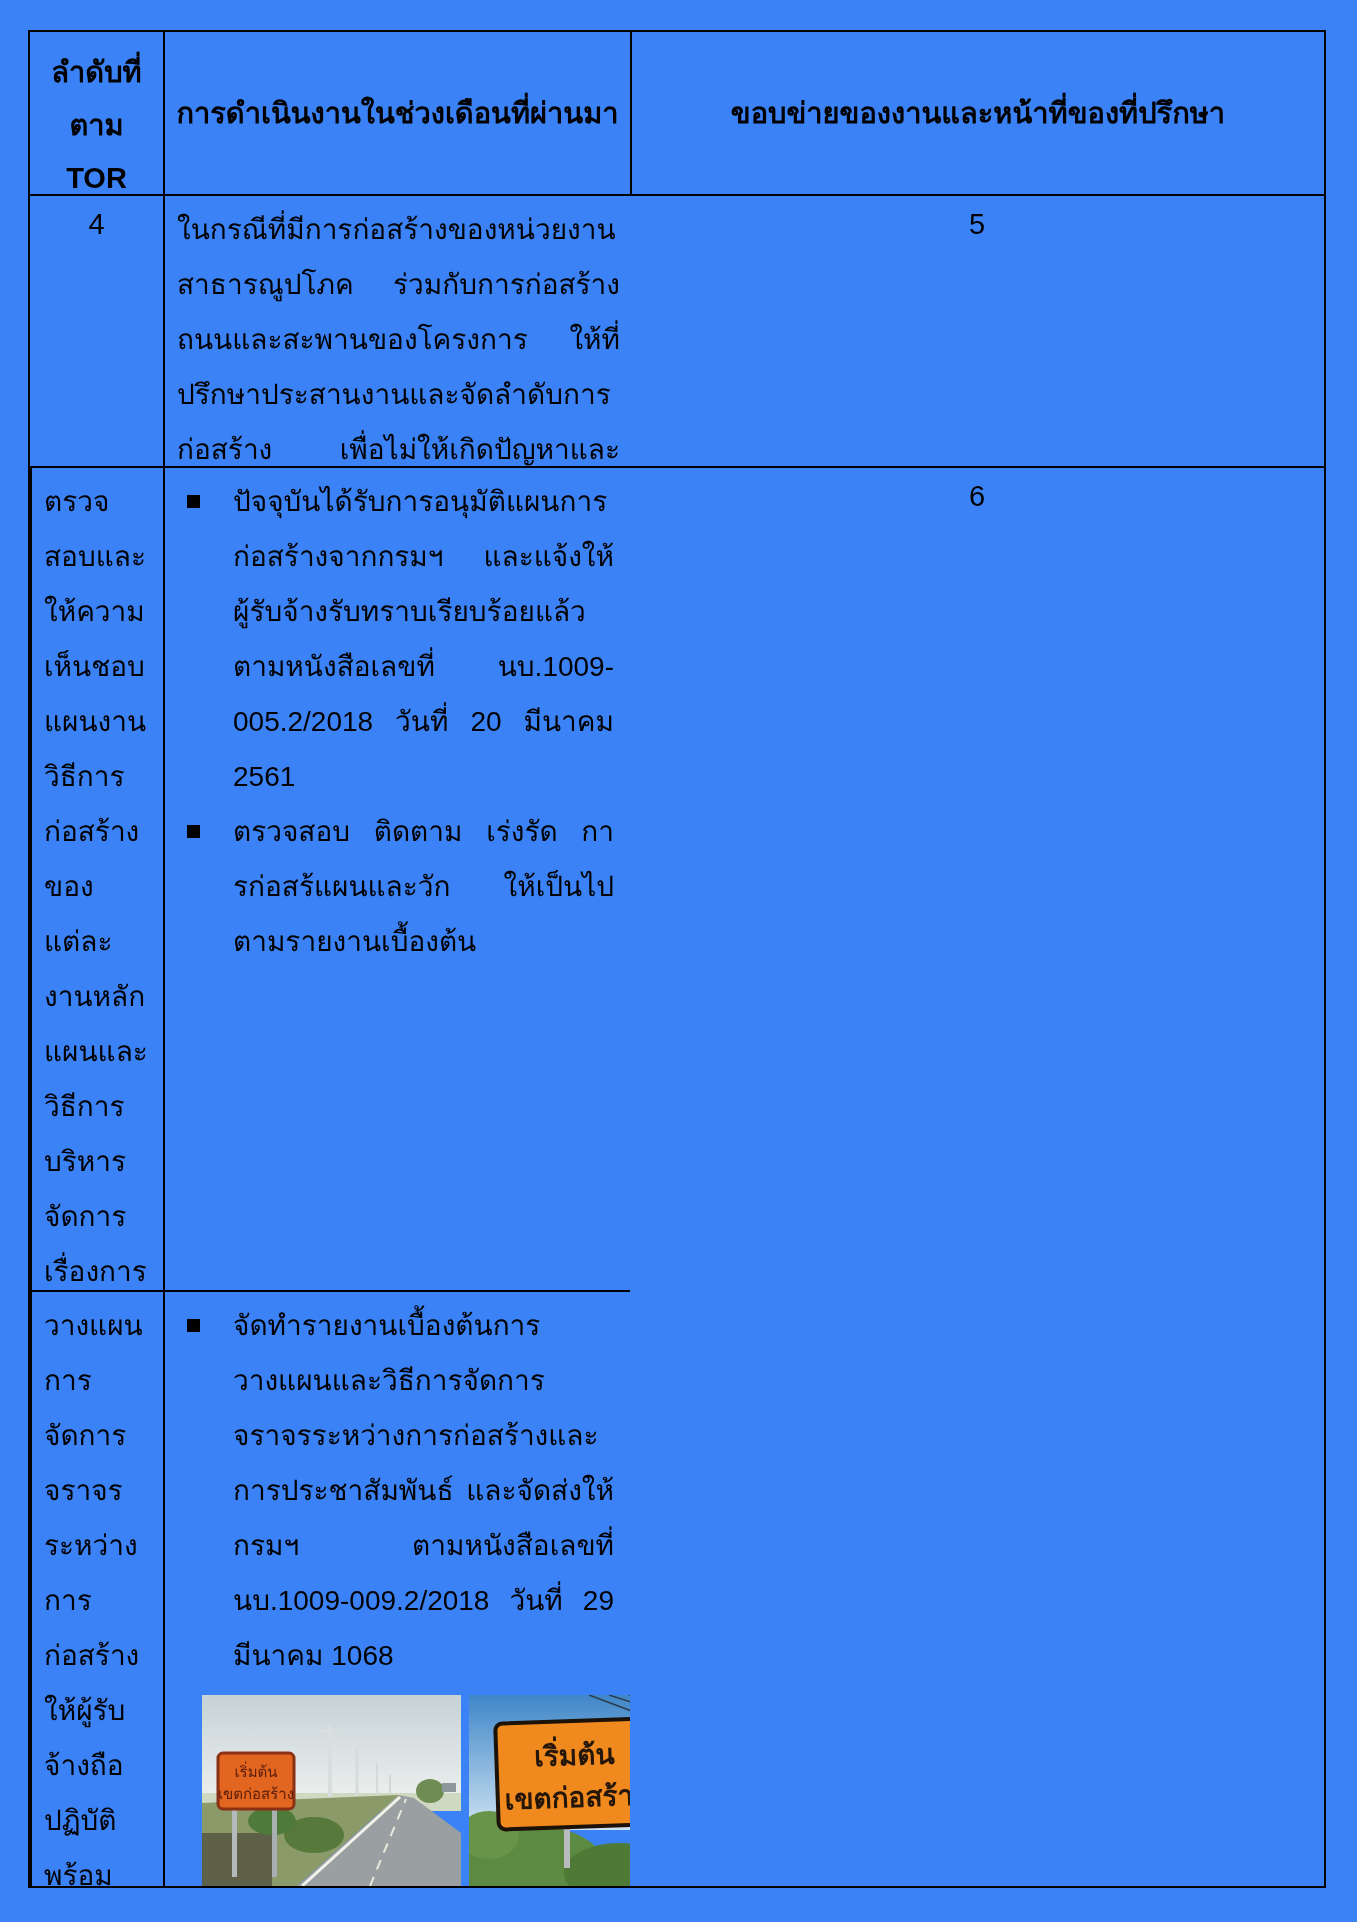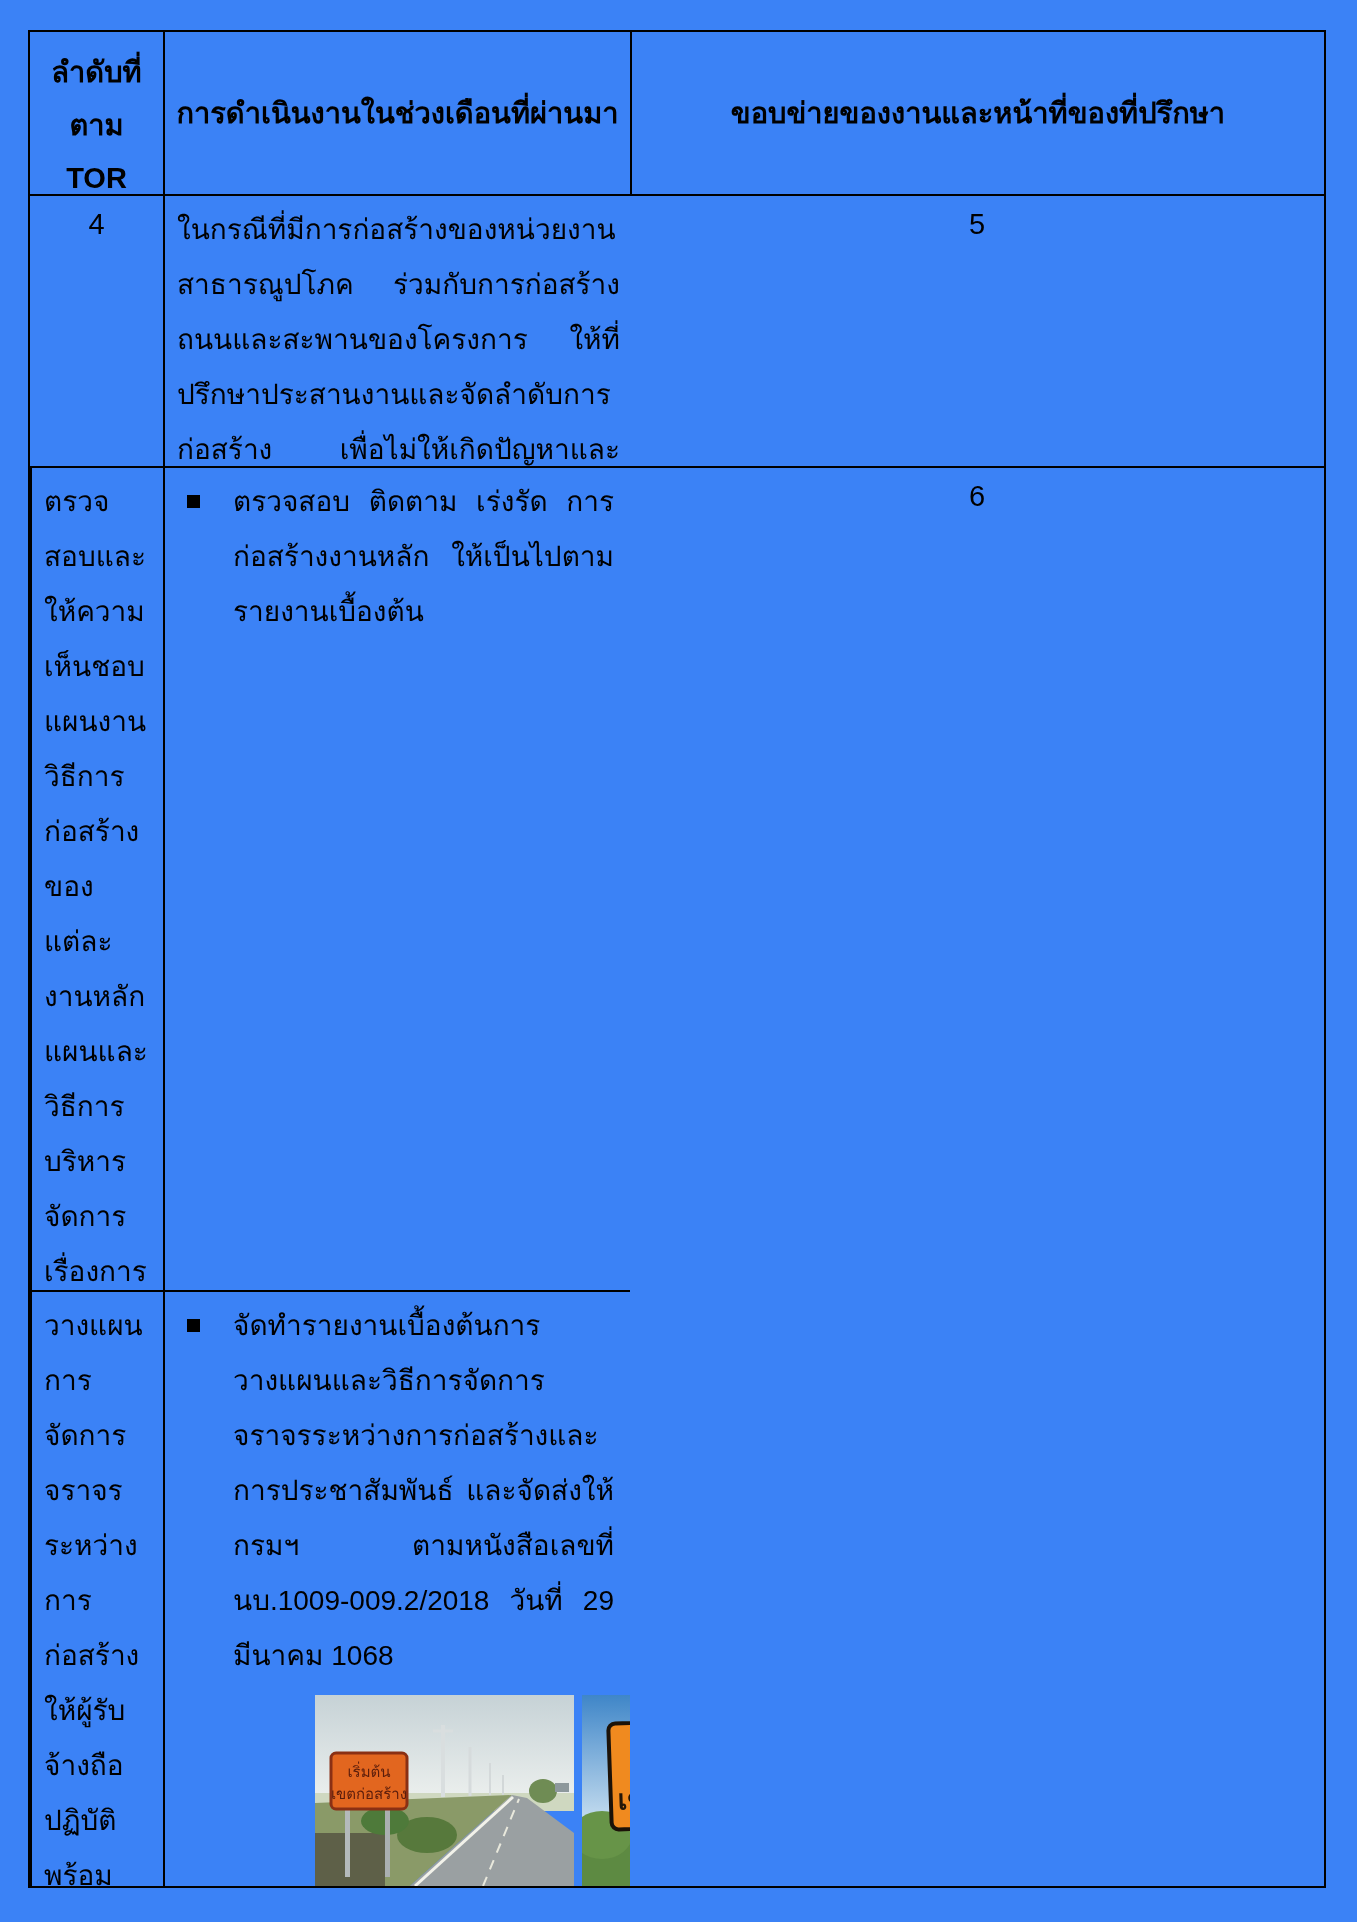--- a/index.html
+++ b/index.html
@@ -44,20 +44,21 @@
   }
   .bullet-item{display:flex;align-items:flex-start;}
   .bullet-sq{
     flex:none;width:13px;height:13px;background:#000;
     margin:21px 33px 0 0;
   }
   .btext{flex:1;text-align:justify;}
   .photos-row{
     display:flex;gap:8px;
     margin:12px 0 0 128px;
+    justify-content:center;
   }
   .photo{
     width:259px;height:191px;flex:none;
     display:block;
   }
 </style>
 </head>
 <body>
 
 <div class="page">
@@ -72,21 +73,25 @@
     <div class="cell hdr bl">ขอบข่ายของงานและหน้าที่ของที่ปรึกษา</div>
 
     <div class="cell num-cell bt">4</div>
     <div class="cell body-cell bl bt">ในกรณีที่มีการก่อสร้างของหน่วยงานสาธารณูปโภค ร่วมกับการก่อสร้างถนนและสะพานของโครงการ ให้ที่ปรึกษาประสานงานและจัดลำดับการก่อสร้าง เพื่อไม่ให้เกิดปัญหาและอุปสรรคในงานก่อสร้างของกรม</div>
 
     <div class="cell num-cell bt">5</div>
     <div class="cell body-cell bl bt">ตรวจสอบและให้ความเห็นชอบแผนงาน วิธีการก่อสร้างของแต่ละงานหลัก แผนและวิธีการบริหารจัดการเรื่องการอำนวยความปลอดภัยระหว่างการก่อสร้างของแต่ละงานหลักองค์กรการทำงาน กำลังคนและเครื่องจักรเครื่องมือที่เสนอโดยผู้รับจ้าง ทั้งนี้จะต้องพิจารณาควบคุมดูแลให้การก่อสร้างมีความปลอดภัยต่อชีวิตและทรัพย์สินทั้งของบุคคลภายในและภายนอกบริเวณพื้นที่ก่อสร้าง โดยให้เป็นไปตามแผนและวิธีการที่ผู้รับจ้างเสนอและได้รับการอนุมัติแล้ว ทั้งนี้ หากแผนและวิธีการก่อสร้างและการอำนวยความปลอดภัยของผู้รับจ้างยังไม่เป็นที่น่าพอใจ เป็นหน้าที่ของที่ปรึกษาที่จะไม่อนุญาตให้ผู้รับจ้างทำการก่อสร้างงานหลักนั้น ๆ และถือเป็นความรับผิดชอบของที่ปรึกษาหากเกิดอุบัติเหตุขึ้นในพื้นที่ก่อสร้าง</div>
     <div class="cell prog-cell bl bt">
       <div class="bullet-item">
         <span class="bullet-sq"></span>
-        <div class="btext">ตรวจสอบ ติดตาม เร่งรัด การก่อสร้างงานหลัก ให้เป็นไปตามรายงานเบื้องต้น</div>
+        <div class="btext">ปัจจุบันได้รับการอนุมัติแผนการก่อสร้างจากกรมฯ และแจ้งให้ผู้รับจ้างรับทราบเรียบร้อยแล้ว ตามหนังสือเลขที่ นบ.1009-005.2/2018 วันที่ 20 มีนาคม 2561</div>
+      </div>
+      <div class="bullet-item">
+        <span class="bullet-sq"></span>
+        <div class="btext">ตรวจสอบ ติดตาม เร่งรัด การก่อสร้แผนและวัก ให้เป็นไปตามรายงานเบื้องต้น</div>
       </div>
     </div>
 
     <div class="cell num-cell bt">6</div>
     <div class="cell body-cell bl bt">วางแผนการจัดการจราจรระหว่างการก่อสร้าง ให้ผู้รับจ้างถือปฏิบัติพร้อมควบคุมผู้รับจ้างให้ปฏิบัติตามแผนงานที่วางไว้ โดยให้มีผลกระทบกระเทือนต่อการจราจร สิ่งแวดล้อม และประชาชนให้น้อยที่สุด ทั้งนี้ แผนงานดังกล่าวจะต้องสอดคล้องกับนโยบายของกรมด้วย หากเกิดอุบัติเหตุขึ้นในสายทางเนื่องจากความบกพร่องของการจัดการจราจร ถือเป็นความรับผิดชอบในการควบคุมการก่อสร้างของที่ปรึกษา</div>
     <div class="cell prog-cell bl bt">
       <div class="bullet-item">
         <span class="bullet-sq"></span>
         <div class="btext">จัดทำรายงานเบื้องต้นการวางแผนและวิธีการจัดการจราจรระหว่างการก่อสร้างและการประชาสัมพันธ์ และจัดส่งให้กรมฯ ตามหนังสือเลขที่นบ.1009-009.2/2018 วันที่ 29 มีนาคม 1068</div>
       </div>

